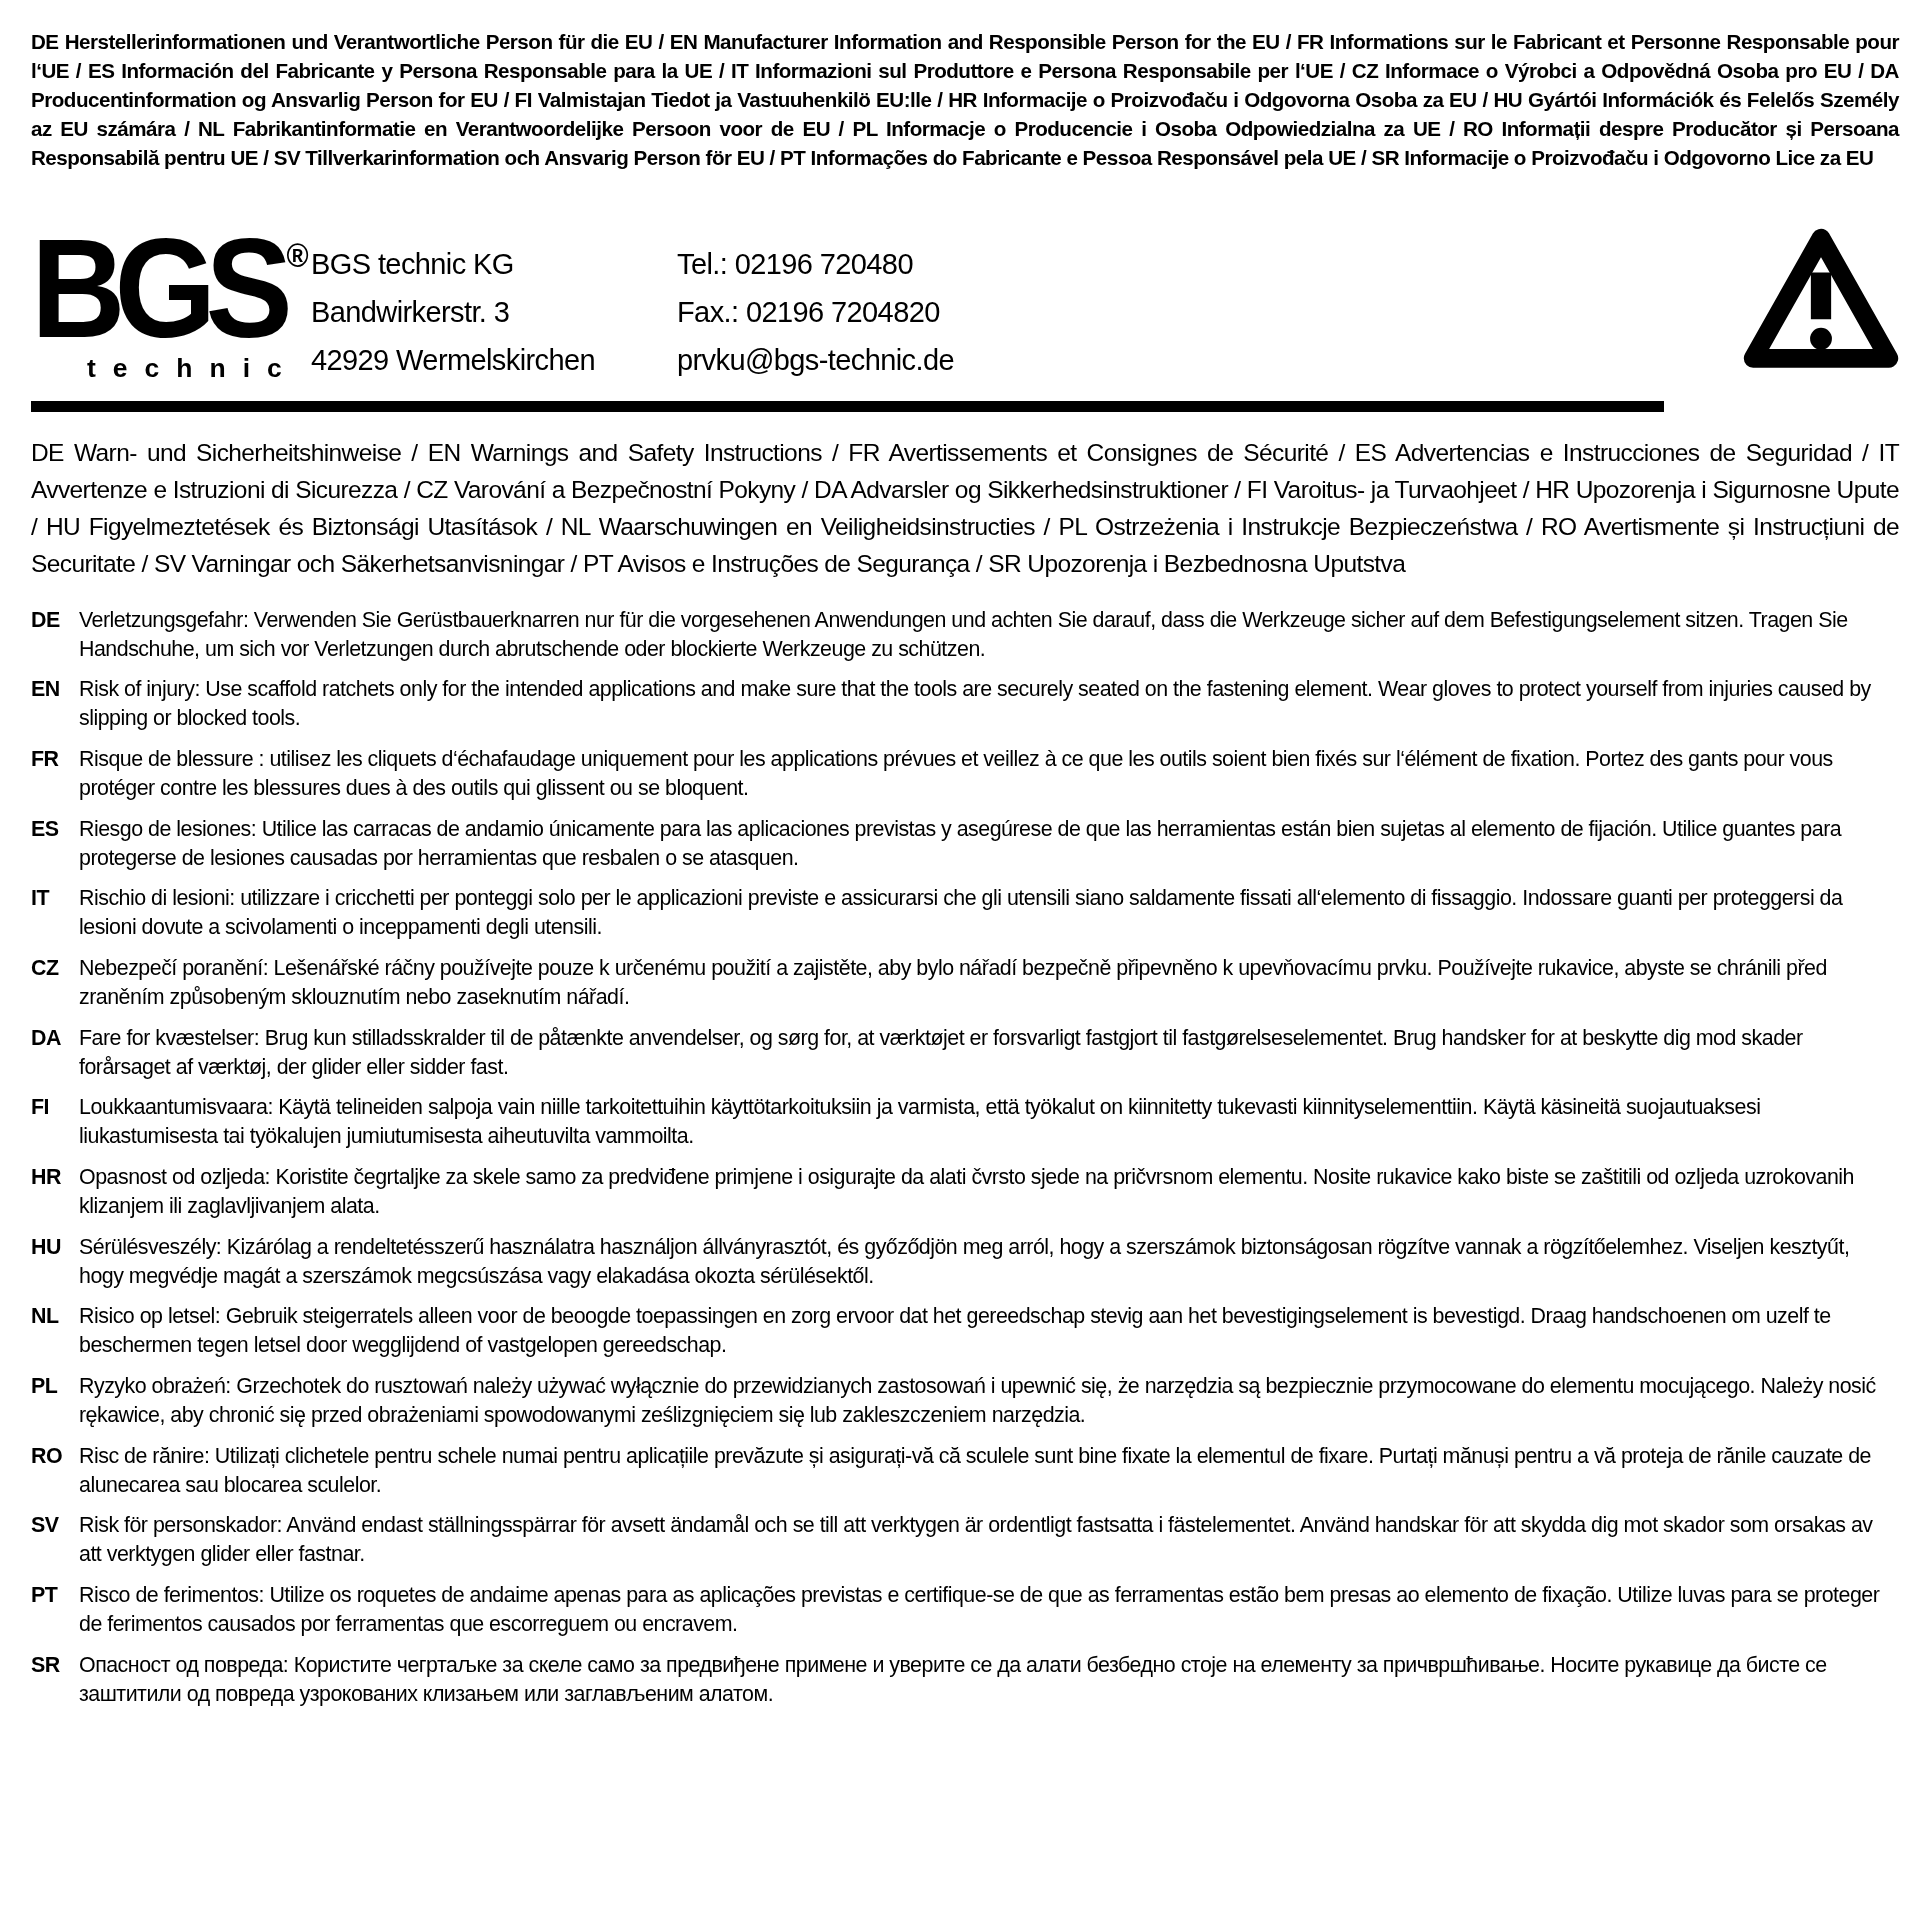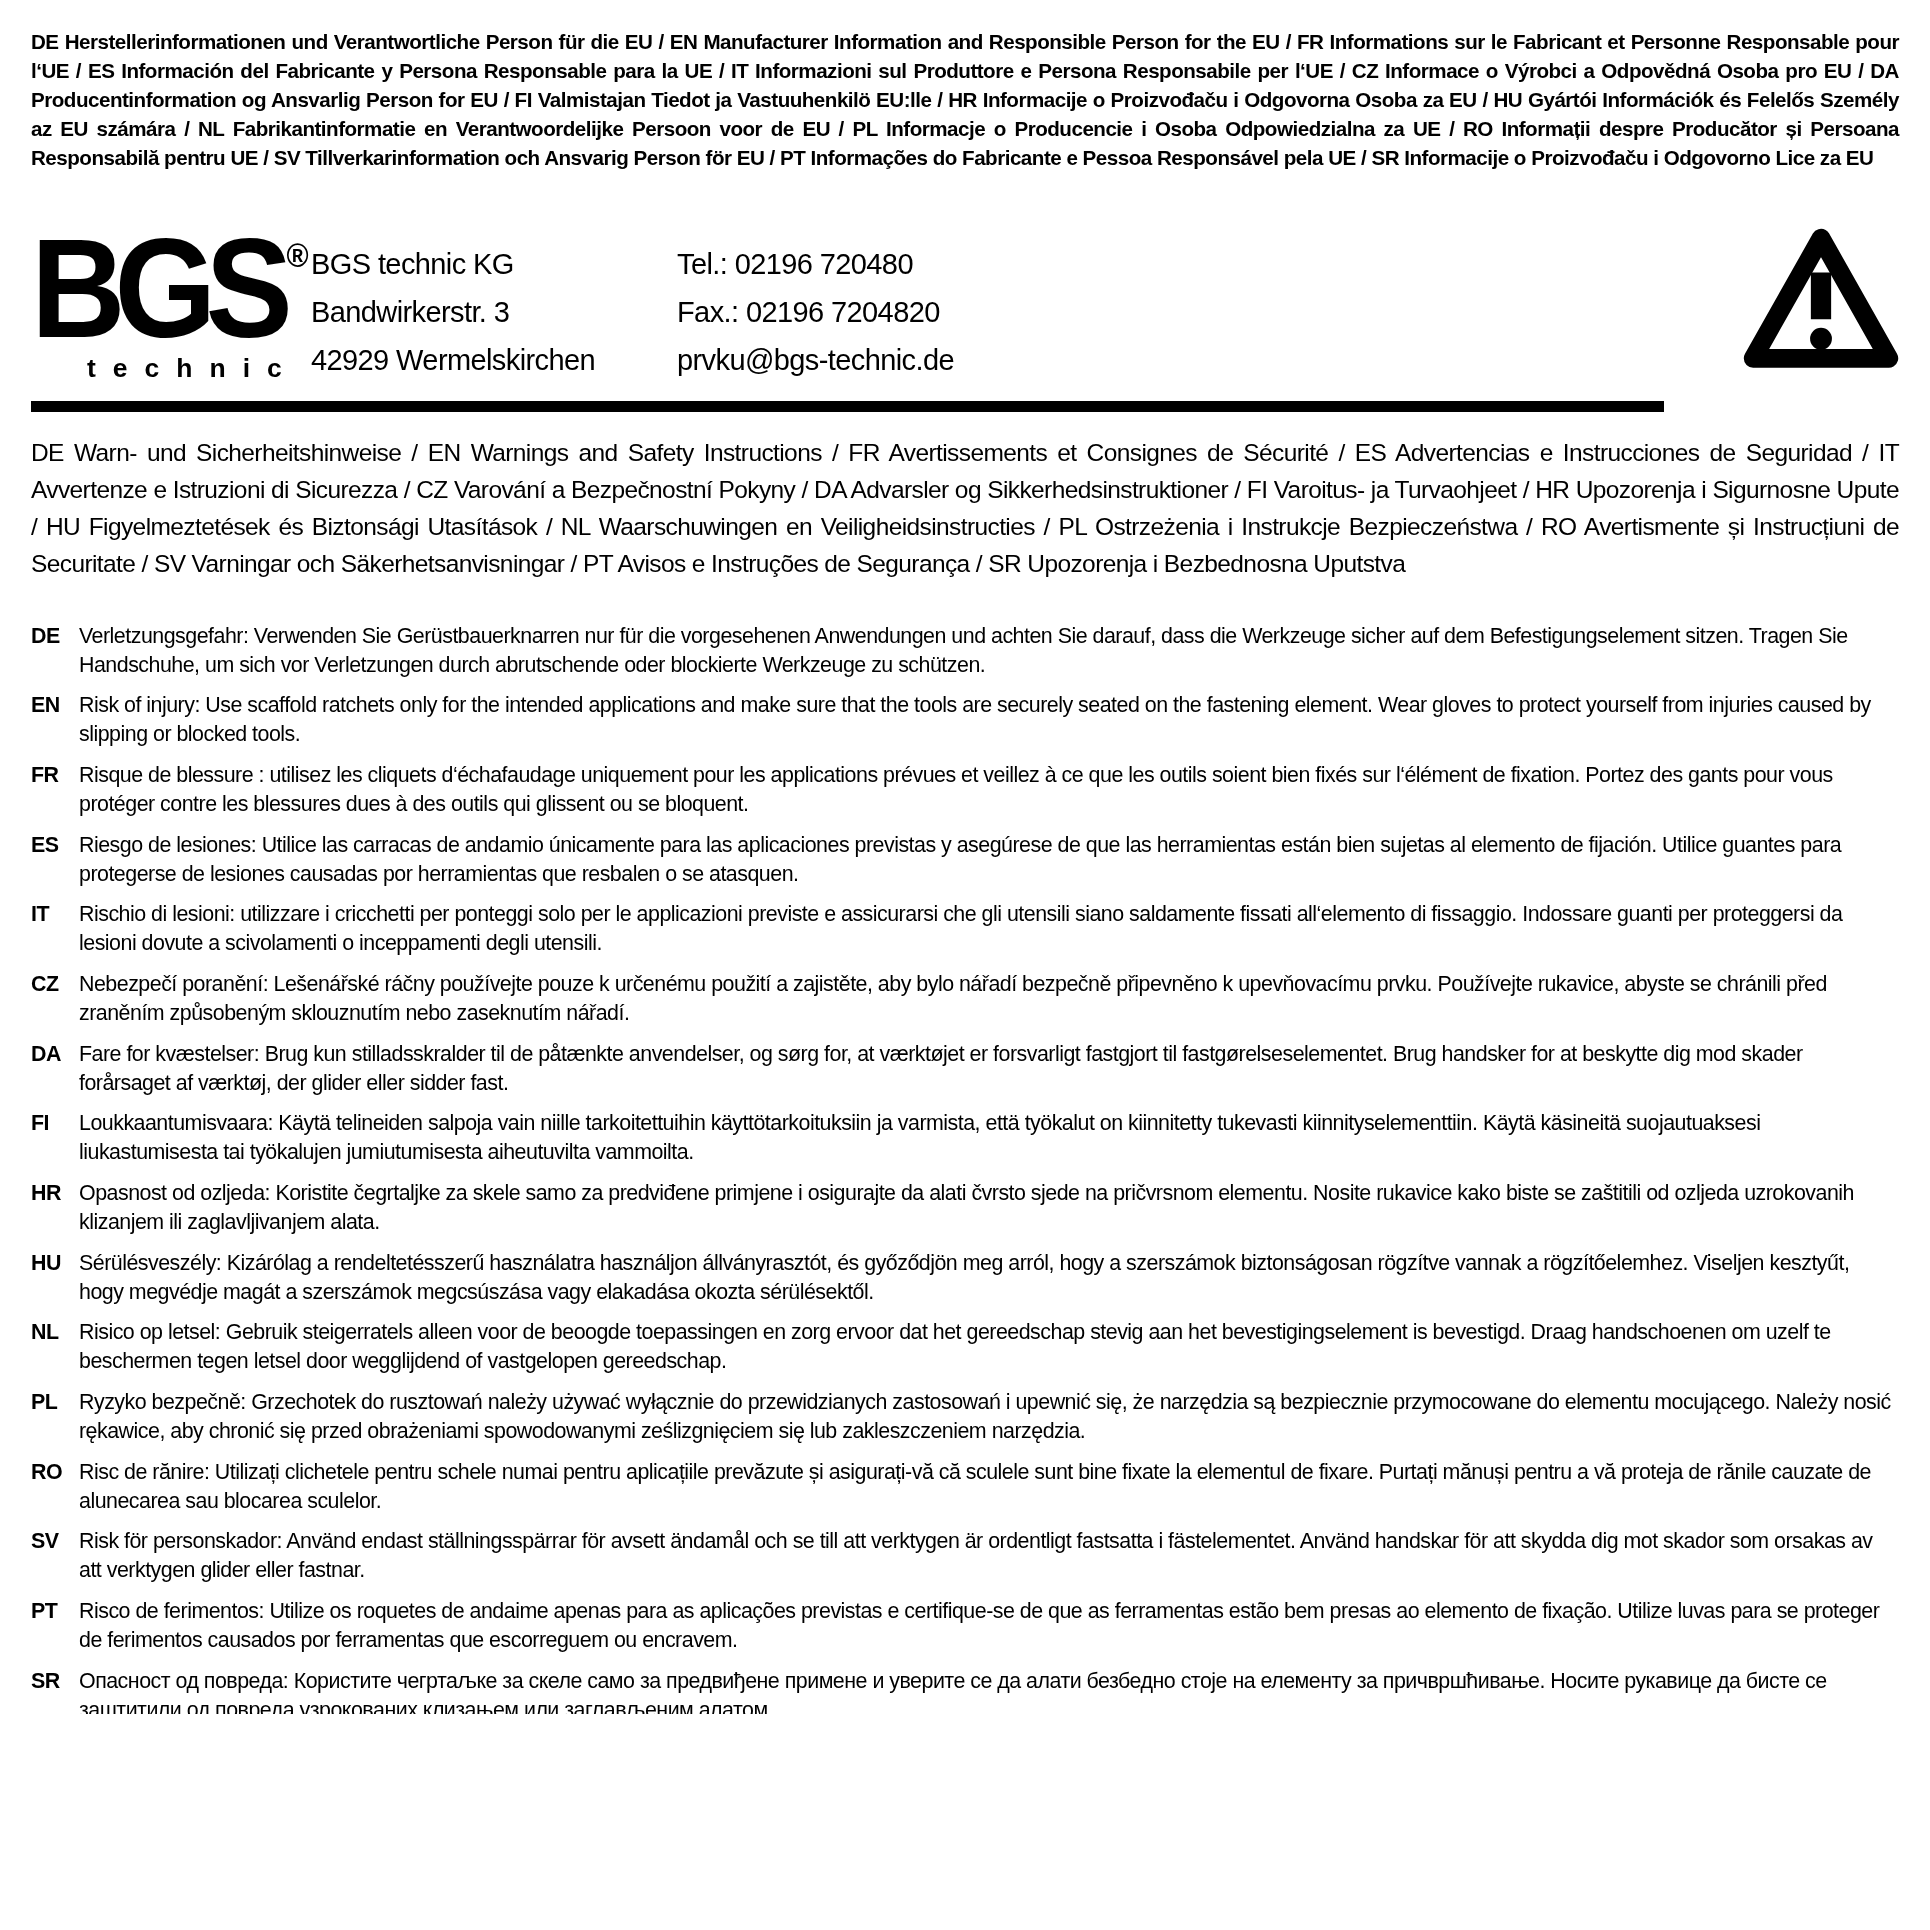--- a/index.html
+++ b/index.html
@@ -74,21 +74,21 @@
     background:#000;
     margin-top:17px;
   }
   .hdr2{
     margin:22px 0 0 0;
     font-size:24.5px;line-height:37px;
     font-weight:normal;
     letter-spacing:-0.6px;
     text-align:justify;
   }
-  .warnings{margin-top:40px;}
+  .warnings{margin-top:24px;}
   .w-item{
     display:flex;
     margin-bottom:11.7px;
     font-size:21.4px;line-height:29px;
     letter-spacing:-0.5px;
   }
   .w-code{flex:none;width:48px;font-weight:bold;}
   .w-text{flex:1;text-align:left;}
 </style>
 </head>
@@ -164,21 +164,21 @@
     <div class="w-item">
       <span class="w-code">HU</span>
       <span class="w-text">Sérülésveszély: Kizárólag a rendeltetésszerű használatra használjon állványrasztót, és győződjön meg arról, hogy a szerszámok biztonságosan rögzítve vannak a rögzítőelemhez. Viseljen kesztyűt, hogy megvédje magát a szerszámok megcsúszása vagy elakadása okozta sérülésektől.</span>
     </div>
     <div class="w-item">
       <span class="w-code">NL</span>
       <span class="w-text">Risico op letsel: Gebruik steigerratels alleen voor de beoogde toepassingen en zorg ervoor dat het gereedschap stevig aan het bevestigingselement is bevestigd. Draag handschoenen om uzelf te beschermen tegen letsel door wegglijdend of vastgelopen gereedschap.</span>
     </div>
     <div class="w-item">
       <span class="w-code">PL</span>
-      <span class="w-text">Ryzyko bezpečně: Grzechotek do rusztowań należy używać wyłącznie do przewidzianych zastosowań i upewnić się, że narzędzia są bezpiecznie przymocowane do elementu mocującego. Należy nosić rękawice, aby chronić się przed obrażeniami spowodowanymi ześlizgnięciem się lub zakleszczeniem narzędzia.</span>
+      <span class="w-text">Ryzyko obrażeń: Grzechotek do rusztowań należy używać wyłącznie do przewidzianych zastosowań i upewnić się, że narzędzia są bezpiecznie przymocowane do elementu mocującego. Należy nosić rękawice, aby chronić się przed obrażeniami spowodowanymi ześlizgnięciem się lub zakleszczeniem narzędzia.</span>
     </div>
     <div class="w-item">
       <span class="w-code">RO</span>
       <span class="w-text">Risc de rănire: Utilizați clichetele pentru schele numai pentru aplicațiile prevăzute și asigurați-vă că sculele sunt bine fixate la elementul de fixare. Purtați mănuși pentru a vă proteja de rănile cauzate de alunecarea sau blocarea sculelor.</span>
     </div>
     <div class="w-item">
       <span class="w-code">SV</span>
       <span class="w-text">Risk för personskador: Använd endast ställningsspärrar för avsett ändamål och se till att verktygen är ordentligt fastsatta i fästelementet. Använd handskar för att skydda dig mot skador som orsakas av att verktygen glider eller fastnar.</span>
     </div>
     <div class="w-item">

